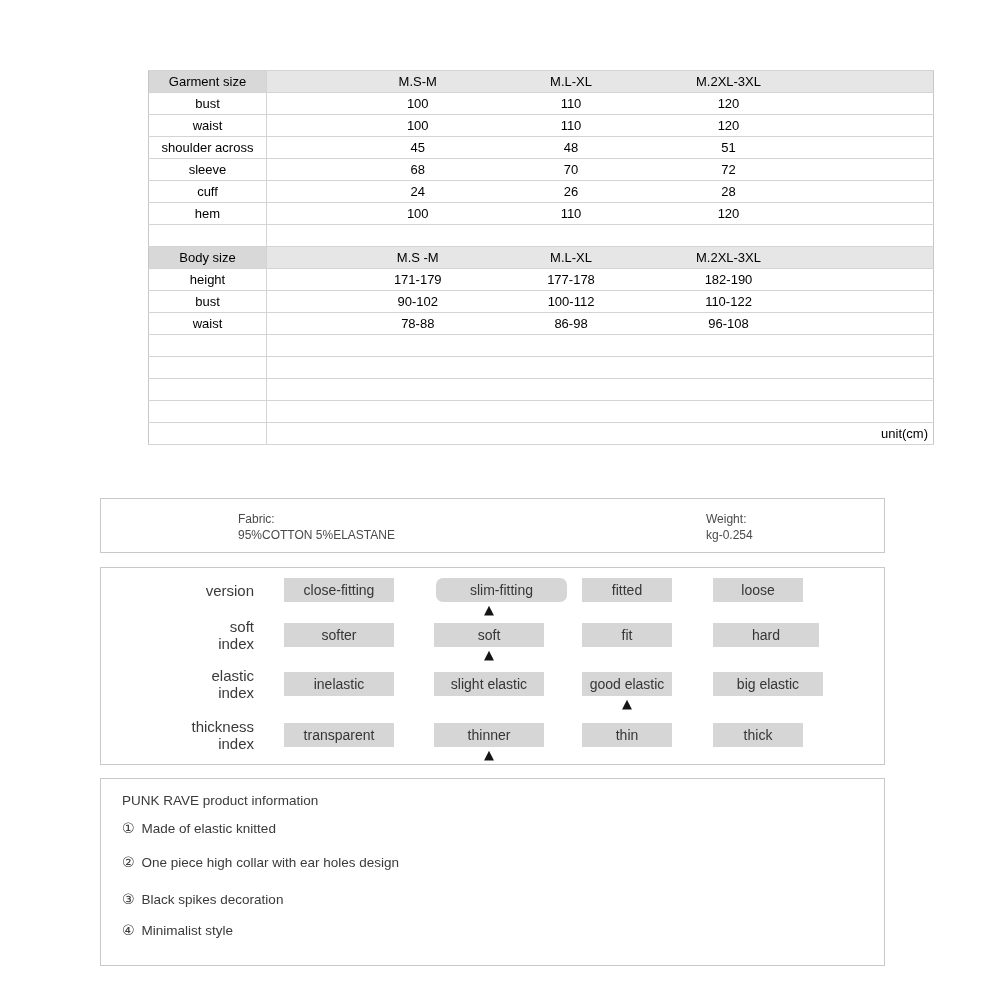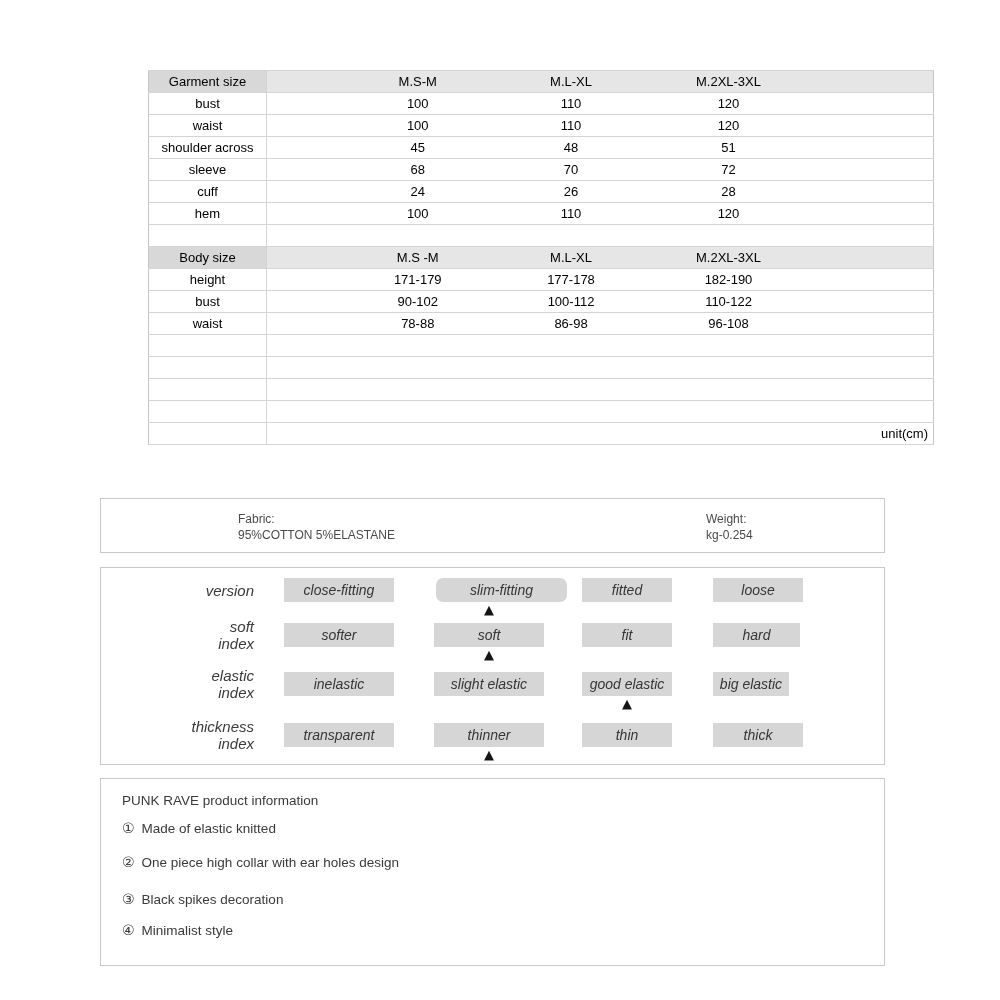--- a/index.html
+++ b/index.html
@@ -25,21 +25,21 @@
   table.size-table td.unit-cell { text-align:right; padding-right:5px; padding-left:4px; }
 
   
   .box { position:absolute; left:100px; width:785px; border:1px solid #c9c9c9; background:#fff; }
   .fabric-box { top:498px; height:55px; font-size:12px; color:#4a4a4a; }
   .fabric-block { position:absolute; left:137px; top:12px; line-height:16px; }
   .weight-block { position:absolute; left:605px; top:12px; line-height:16px; }
 
   
   .attr-box { top:567px; height:198px; }
-  .attr-row { position:absolute; left:0; width:100%; height:24px;font-style:italic; }
+  .attr-row { position:absolute; left:0; width:100%; height:24px; }
   .attr-label { position:absolute; left:0; top:50%; transform:translateY(-50%);
     width:153px; text-align:right; font-size:15px; line-height:17px; color:#3a3a3a; }
   .opt { position:absolute; top:0; height:24px; background:#d6d6d6; color:#363636;
     font-size:14px; line-height:24px; text-align:center; }
   .marker { position:absolute; top:25px; width:14px; text-align:center; font-size:13px;
     line-height:14px; color:#141414; font-family:"DejaVu Sans",sans-serif; }
 
   
   .info-box { top:778px; height:188px; font-size:13.5px; color:#3a3a3a; }
   .info-title { position:absolute; left:21px; top:14px; }
@@ -199,29 +199,29 @@
         <div class="marker" style="left: 381px;">▲</div>
         <div class="opt" style="left: 481px; width: 90px;">fitted</div>
         <div class="opt" style="left: 612px; width: 90px;">loose</div>
       </div>
       <div class="attr-row" style="top: 55px;">
         <div class="attr-label">soft<br>index</div>
         <div class="opt" style="left: 183px; width: 110px;">softer</div>
         <div class="opt" style="left: 333px; width: 110px;">soft</div>
         <div class="marker" style="left: 381px;">▲</div>
         <div class="opt" style="left: 481px; width: 90px;">fit</div>
-        <div class="opt" style="left: 612px; width: 87px;">hard</div>
+        <div class="opt" style="left: 612px; width: 106px;">hard</div>
       </div>
       <div class="attr-row" style="top: 104px;">
         <div class="attr-label">elastic<br>index</div>
         <div class="opt" style="left: 183px; width: 110px;">inelastic</div>
         <div class="opt" style="left: 333px; width: 110px;">slight elastic</div>
         <div class="opt" style="left: 481px; width: 90px;">good elastic</div>
         <div class="marker" style="left: 519px;">▲</div>
-        <div class="opt" style="left: 612px; width: 76px;">big elastic</div>
+        <div class="opt" style="left: 612px; width: 110px;">big elastic</div>
       </div>
       <div class="attr-row" style="top: 155px;">
         <div class="attr-label">thickness<br>index</div>
         <div class="opt" style="left: 183px; width: 110px;">transparent</div>
         <div class="opt" style="left: 333px; width: 110px;">thinner</div>
         <div class="marker" style="left: 381px;">▲</div>
         <div class="opt" style="left: 481px; width: 90px;">thin</div>
         <div class="opt" style="left: 612px; width: 90px;">thick</div>
       </div>
     </div>

